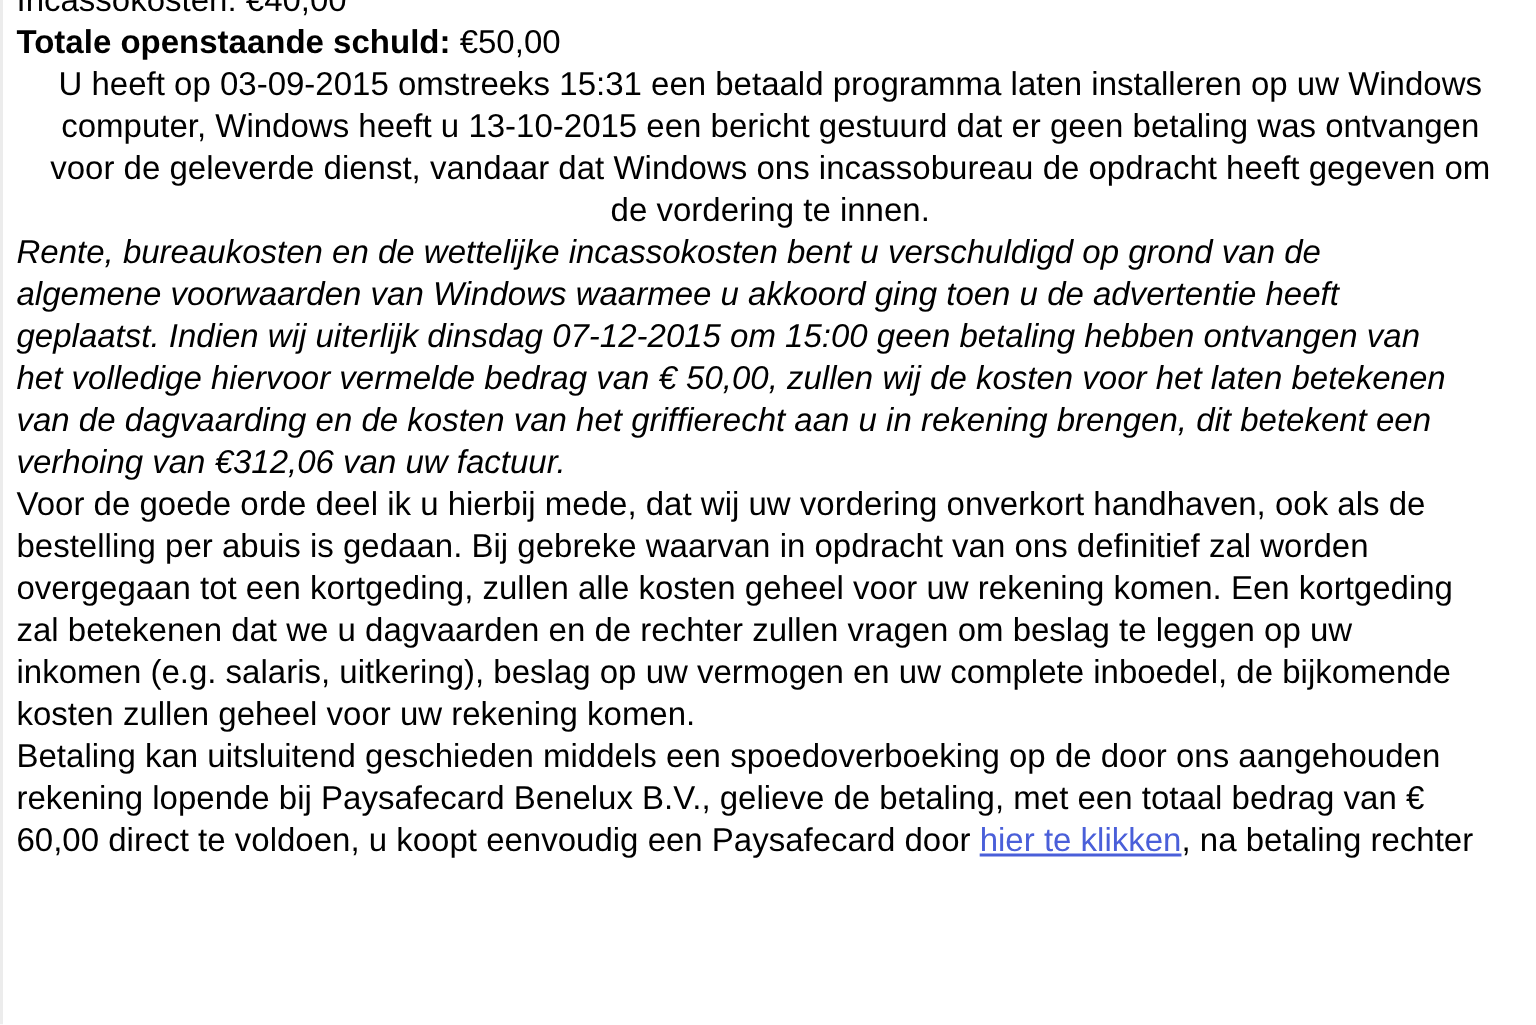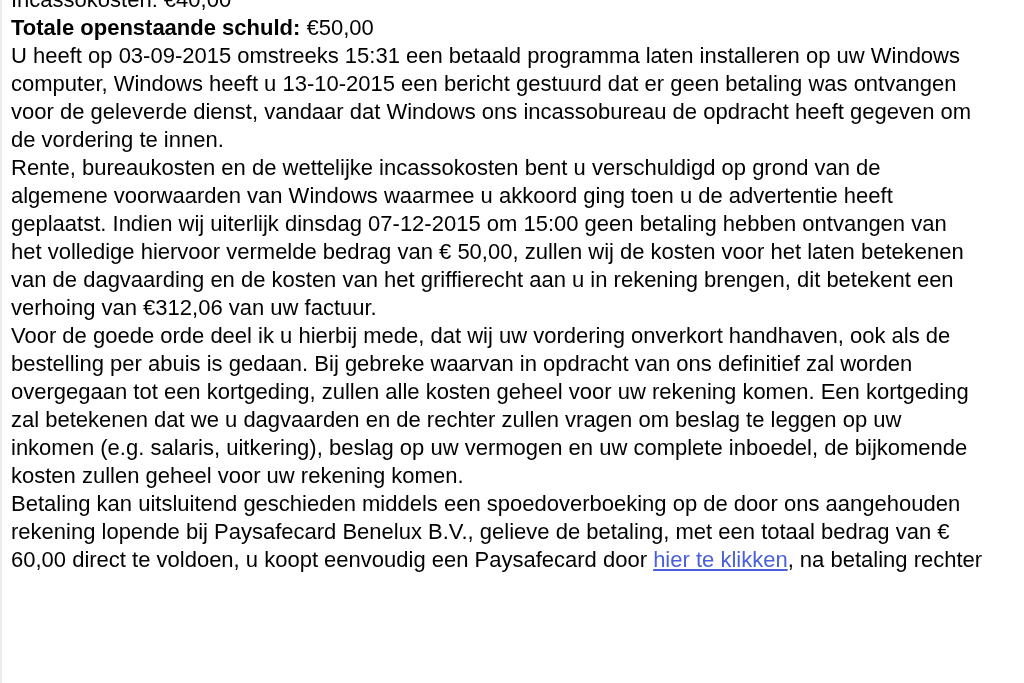--- a/index.html
+++ b/index.html
@@ -21,22 +21,22 @@
   .content{
     margin-top:-14px;
     font-family:"Liberation Sans","DejaVu Sans",sans-serif;
     font-size:22px;line-height:28px;color:var(--text-color);
     max-width:1005px;
   }
   .content p{margin:0;}
   .pre{white-space:pre-line;}
   .total-line{margin-top:20px;}
   .total-label{font-weight:bold;}
-  .p-installation{margin-top:52px;}
-  .p-costs{margin-top:18px;}
+  .p-installation{margin-top:52px;text-align:center;}
+  .p-costs{margin-top:18px;font-style:italic;}
   .p-enforcement{margin-top:18px;}
   .p-payment{margin-top:12px;}
   .pay-link{color:var(--link-color);text-decoration:underline;cursor:pointer;}
 </style>
 </head>
 <body>
 
 <div class="page">
   <div class="content">
 

